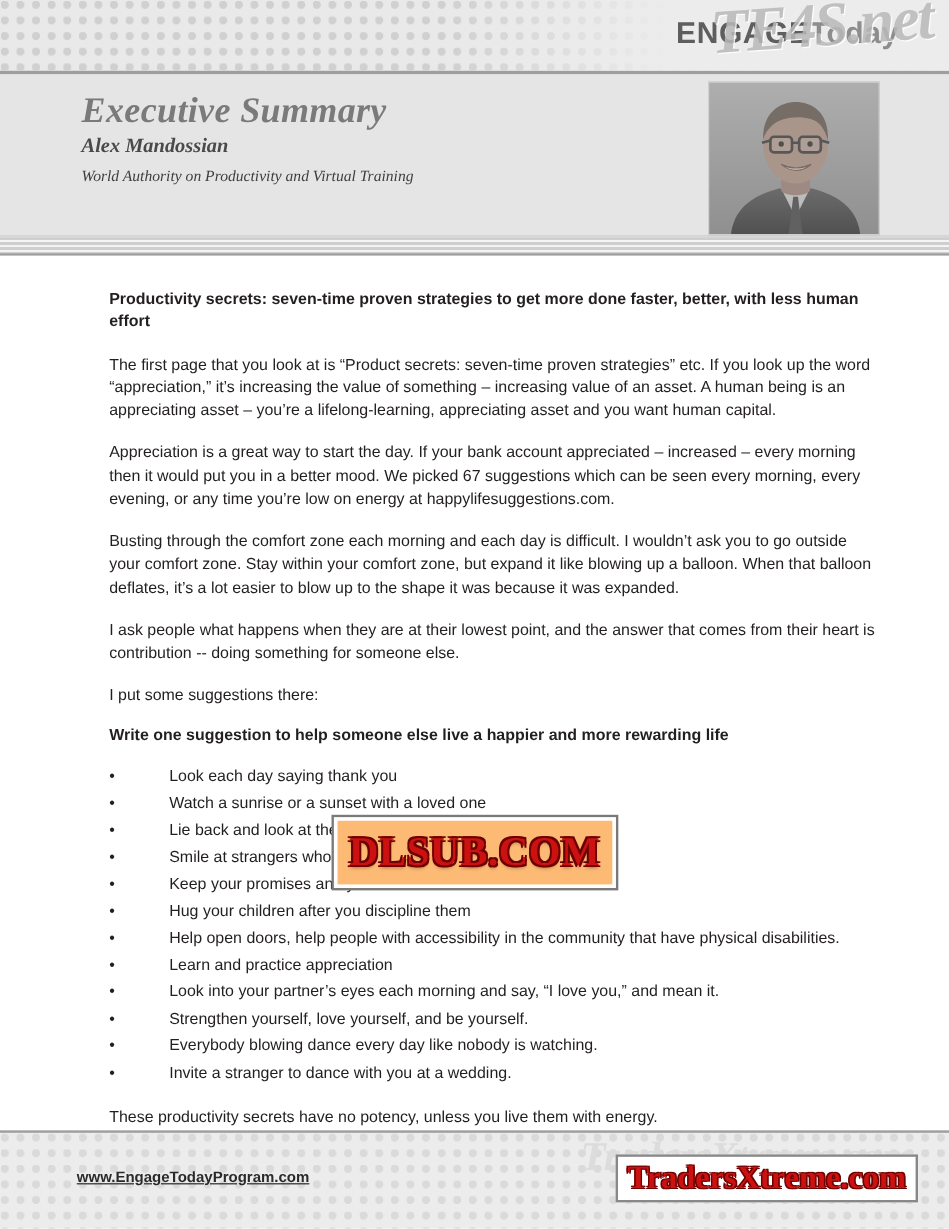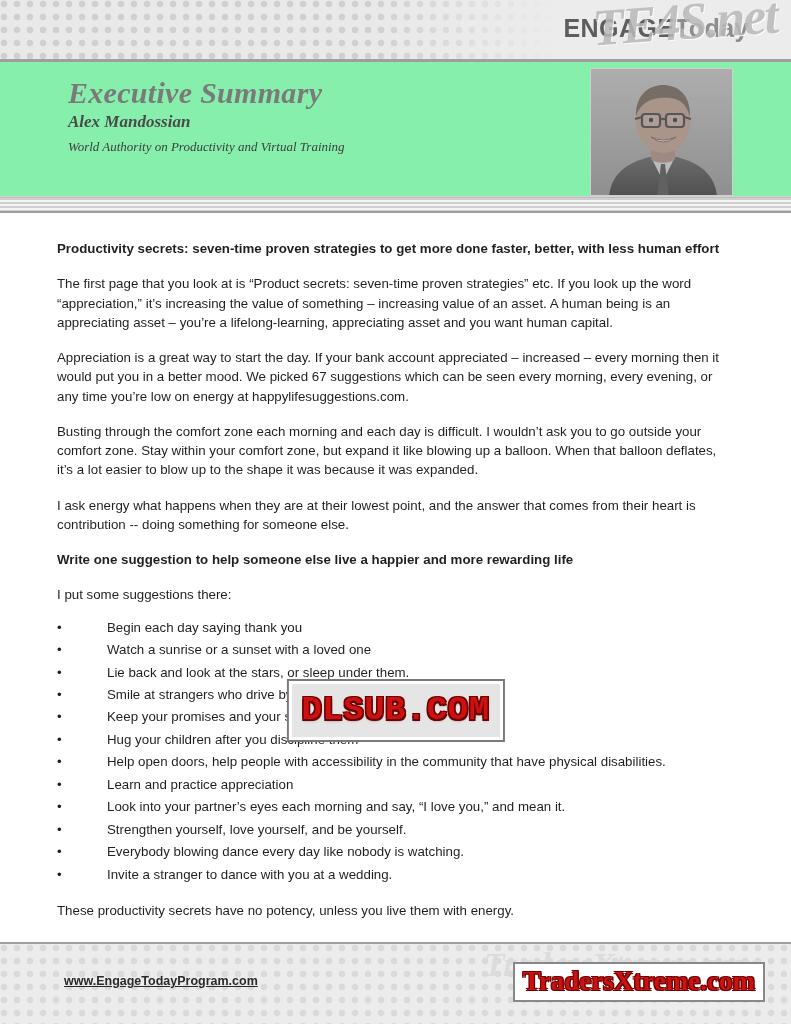--- a/index.html
+++ b/index.html
@@ -64,21 +64,21 @@
     opacity: 0.85;
     transform: rotate(-4deg);
     letter-spacing: -2px;
     text-shadow: 1px 1px 0 #fff;
   }
 
   
   .header-block {
     position: relative;
     height: 135px;
-    background: #86efac;
+    background: #e5e5e5;
     border-bottom: 1px solid #d2d2d2;
   }
   .header-inner {
     padding: 14px 0 0 68px;
   }
   .doc-title {
     font-family: "Liberation Serif", serif;
     font-style: italic;
     font-weight: bold;
     font-size: 30px;
@@ -121,21 +121,21 @@
       #cfcfcf 0px, #cfcfcf 2px,
       #f4f4f4 2px, #f4f4f4 4px
     );
     border-top: 1px solid #bdbdbd;
     border-bottom: 2px solid #9e9e9e;
   }
 
   
   .page-body {
     position: relative;
-    padding: 26px 60px 0 57px;
+    padding: 26px 60px 0 91px;
     font-family: "Liberation Sans", sans-serif;
     font-size: 13.3px;
     line-height: 1.45;
     color: #231f20;
   }
   .para {
     margin: 0 0 16px 0;
   }
   .para.bold {
     font-weight: bold;
@@ -158,25 +158,25 @@
     color: #231f20;
   }
   .bullet-list .b-text { flex: 1; }
 
   
   .watermark-mid {
     position: absolute;
     left: 50%;
     transform: translateX(-50%);
     top: 468px;
-    font-family: Liberation Mono, monospace;
+    font-family: Liberation Serif, serif;
     font-weight: bold;
     font-size: 34px;
     color: #cc1111;
-    background: #e5e5e5;
+    background: #fdba74;
     border: 3px solid #ffffff;
     padding: 2px 10px;
     letter-spacing: 0.5px;
     text-shadow:
       -1.5px -1.5px 0 #6d0000,
       1.5px -1.5px 0 #6d0000,
       -1.5px 1.5px 0 #6d0000,
       1.5px 1.5px 0 #6d0000,
       0 2px 3px rgba(0,0,0,0.35);
     box-shadow: 0 0 0 2px #7a7a7a;
@@ -302,30 +302,30 @@
 
 <div class="stripe-sep"></div>
 
 <div class="page-body">
 
   <p class="para bold">Productivity secrets: seven-time proven strategies to get more done faster, better, with less human effort</p>
 
   <p class="para">The first page that you look at is “Product secrets: seven-time proven strategies” etc. If you look up the word “appreciation,” it’s increasing the value of something – increasing value of an asset. A human being is an appreciating asset – you’re a lifelong-learning, appreciating asset and you want human capital.</p>
   <p class="para">Appreciation is a great way to start the day. If your bank account appreciated – increased – every morning then it would put you in a better mood. We picked 67 suggestions which can be seen every morning, every evening, or any time you’re low on energy at happylifesuggestions.com.</p>
   <p class="para">Busting through the comfort zone each morning and each day is difficult. I wouldn’t ask you to go outside your comfort zone. Stay within your comfort zone, but expand it like blowing up a balloon. When that balloon deflates, it’s a lot easier to blow up to the shape it was because it was expanded.</p>
-  <p class="para">I ask energy what happens when they are at their lowest point, and the answer that comes from their heart is contribution -- doing something for someone else.</p>
+  <p class="para">I ask people what happens when they are at their lowest point, and the answer that comes from their heart is contribution -- doing something for someone else.</p>
+
+  <p class="para tight">I put some suggestions there:</p>
 
   <p class="para bold">Write one suggestion to help someone else live a happier and more rewarding life</p>
 
-  <p class="para tight">I put some suggestions there:</p>
-
   <ul class="bullet-list">
     <li>
         <span class="b-dot">•</span>
-        <span class="b-text">Begin each day saying thank you</span>
+        <span class="b-text">Look each day saying thank you</span>
       </li>
     <li>
         <span class="b-dot">•</span>
         <span class="b-text">Watch a sunrise or a sunset with a loved one</span>
       </li>
     <li>
         <span class="b-dot">•</span>
         <span class="b-text">Lie back and look at the stars, or sleep under them.</span>
       </li>
     <li>

